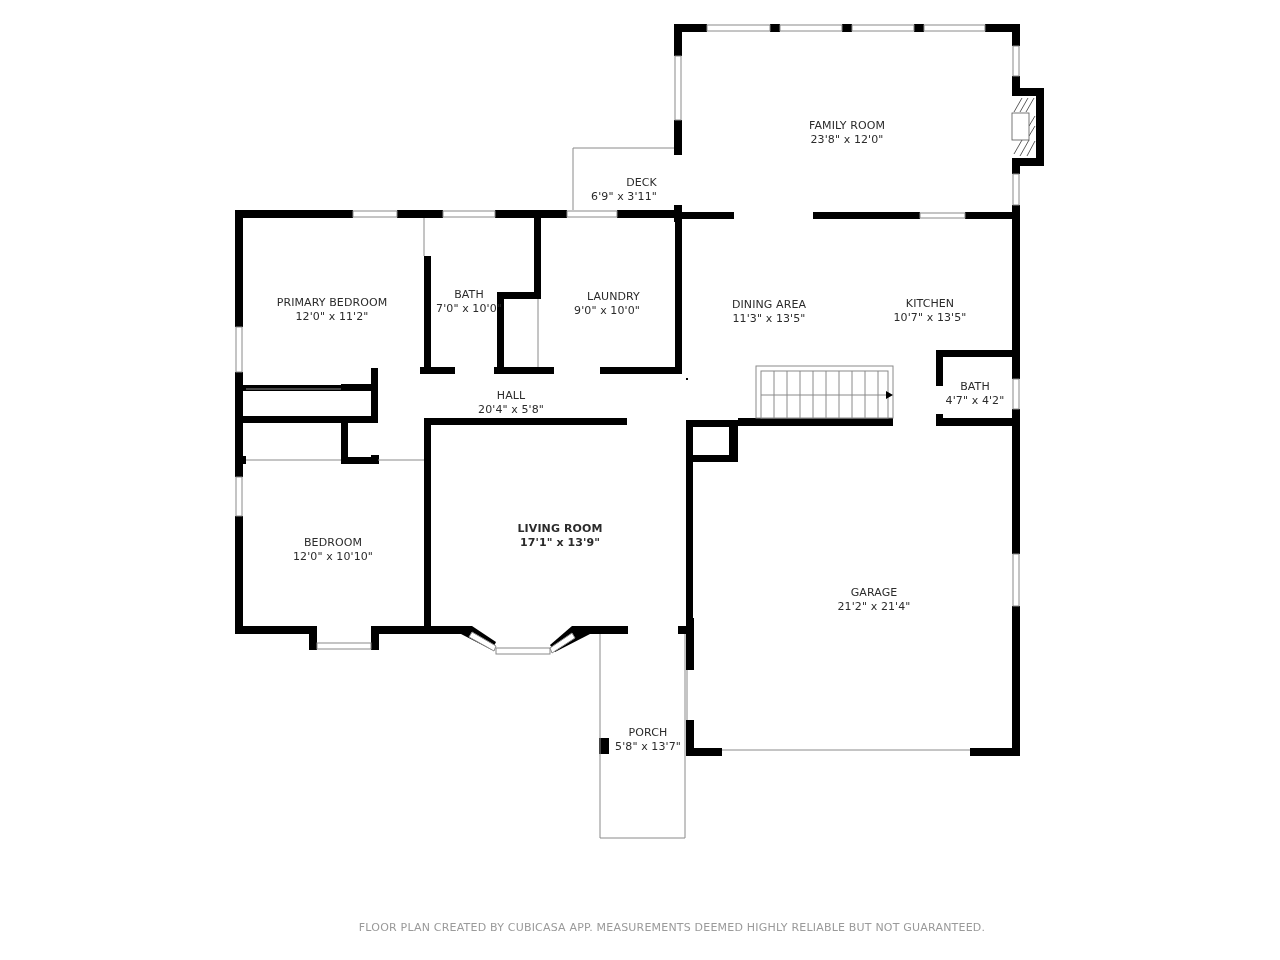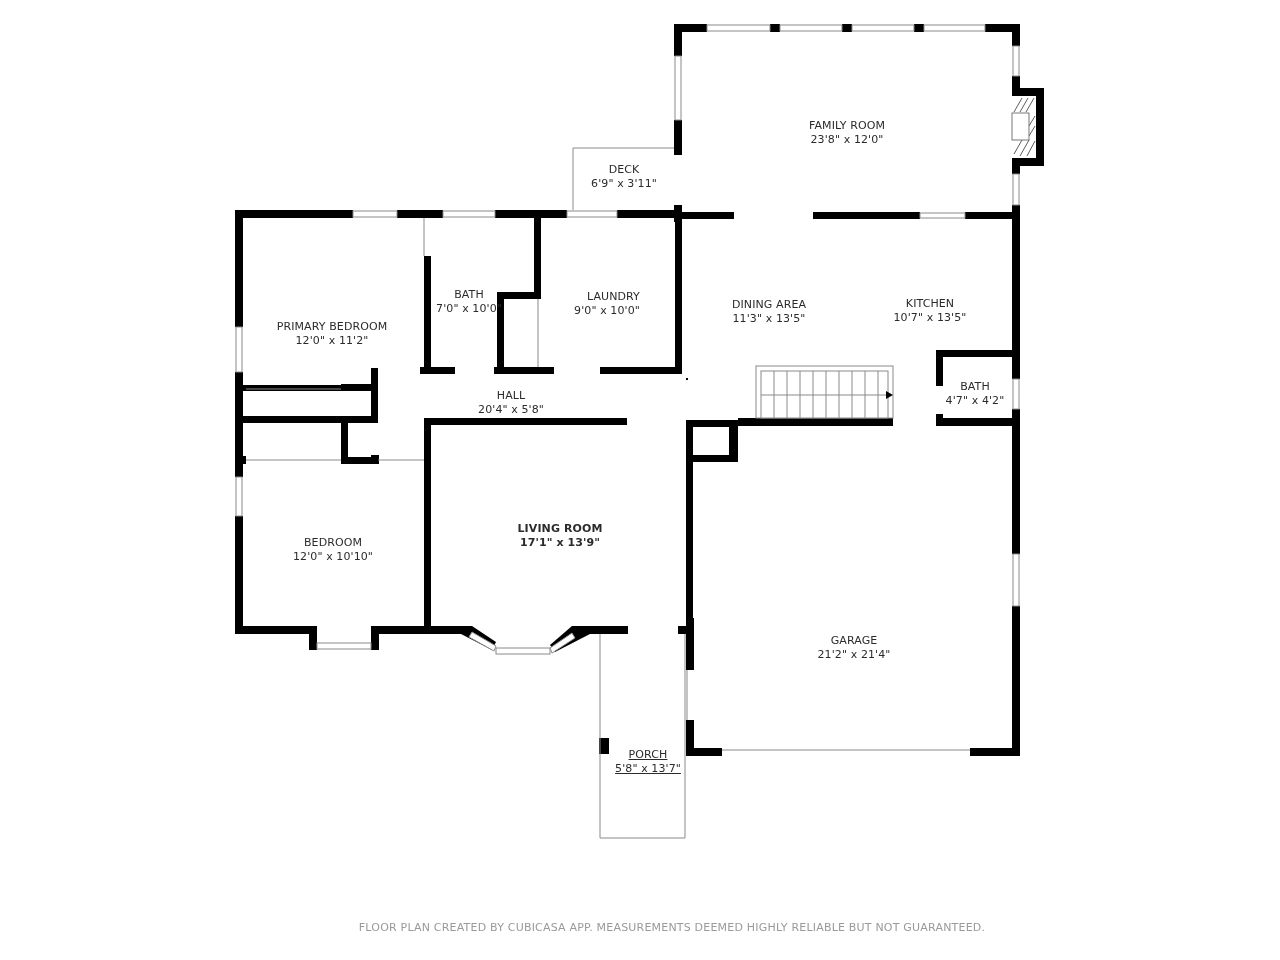--- a/index.html
+++ b/index.html
@@ -167,25 +167,25 @@
       <line x1="1029" y1="136" x2="1035" y2="126"></line>
     </g>
     <rect x="1012" y="113" width="17" height="27" fill="#fff" stroke="#555" stroke-width="0.8"></rect>
   </g>
 </svg>
 
 <div class="room-label" style="left:847px; top:119px;">
   <span class="name">FAMILY ROOM</span>
   <span class="dims">23'8" x 12'0"</span>
 </div>
-<div class="room-label" style="left:624px; top:163px;">
+<div class="room-label" style="left:624px; top:176px;text-align:right;">
   <span class="name">DECK</span>
   <span class="dims">6'9" x 3'11"</span>
 </div>
-<div class="room-label" style="left:332px; top:296px;margin-top:24px;">
+<div class="room-label" style="left:332px; top:296px;">
   <span class="name">PRIMARY BEDROOM</span>
   <span class="dims">12'0" x 11'2"</span>
 </div>
 <div class="room-label" style="left:469px; top:288px;">
   <span class="name">BATH</span>
   <span class="dims">7'0" x 10'0"</span>
 </div>
 <div class="room-label" style="left:607px; top:290px;text-align:right;">
   <span class="name">LAUNDRY</span>
   <span class="dims">9'0" x 10'0"</span>
@@ -207,22 +207,22 @@
   <span class="dims">20'4" x 5'8"</span>
 </div>
 <div class="room-label" style="left:333px; top:536px;">
   <span class="name">BEDROOM</span>
   <span class="dims">12'0" x 10'10"</span>
 </div>
 <div class="room-label" style="left:560px; top:522px;font-weight:bold;">
   <span class="name">LIVING ROOM</span>
   <span class="dims">17'1" x 13'9"</span>
 </div>
-<div class="room-label" style="left:854px; top:586px;margin-top:48px;">
+<div class="room-label" style="left:874px; top:586px;">
   <span class="name">GARAGE</span>
   <span class="dims">21'2" x 21'4"</span>
 </div>
-<div class="room-label" style="left:648px; top:748px;text-decoration:underline;">
+<div class="room-label" style="left:648px; top:726px;">
   <span class="name">PORCH</span>
   <span class="dims">5'8" x 13'7"</span>
 </div>
 
 <div class="footer">FLOOR PLAN CREATED BY CUBICASA APP. MEASUREMENTS DEEMED HIGHLY RELIABLE BUT NOT GUARANTEED.</div>
 
 </body></html>

